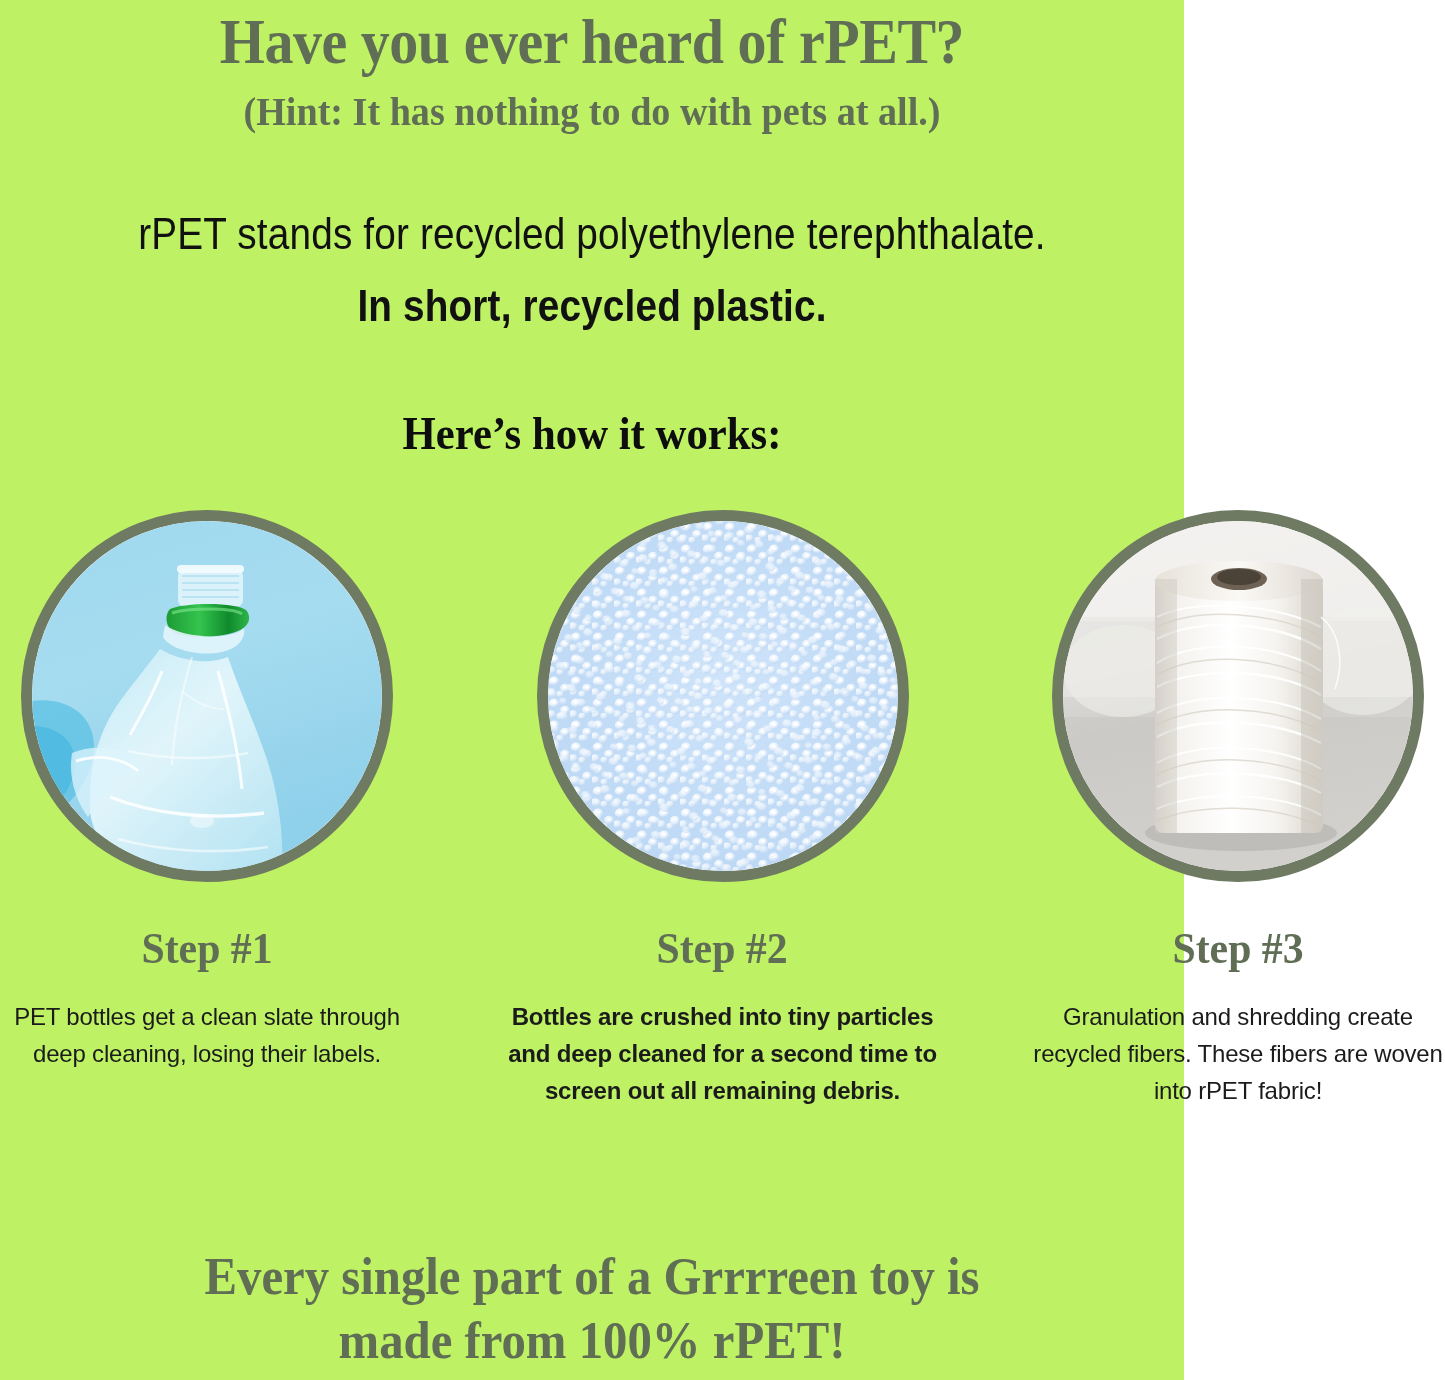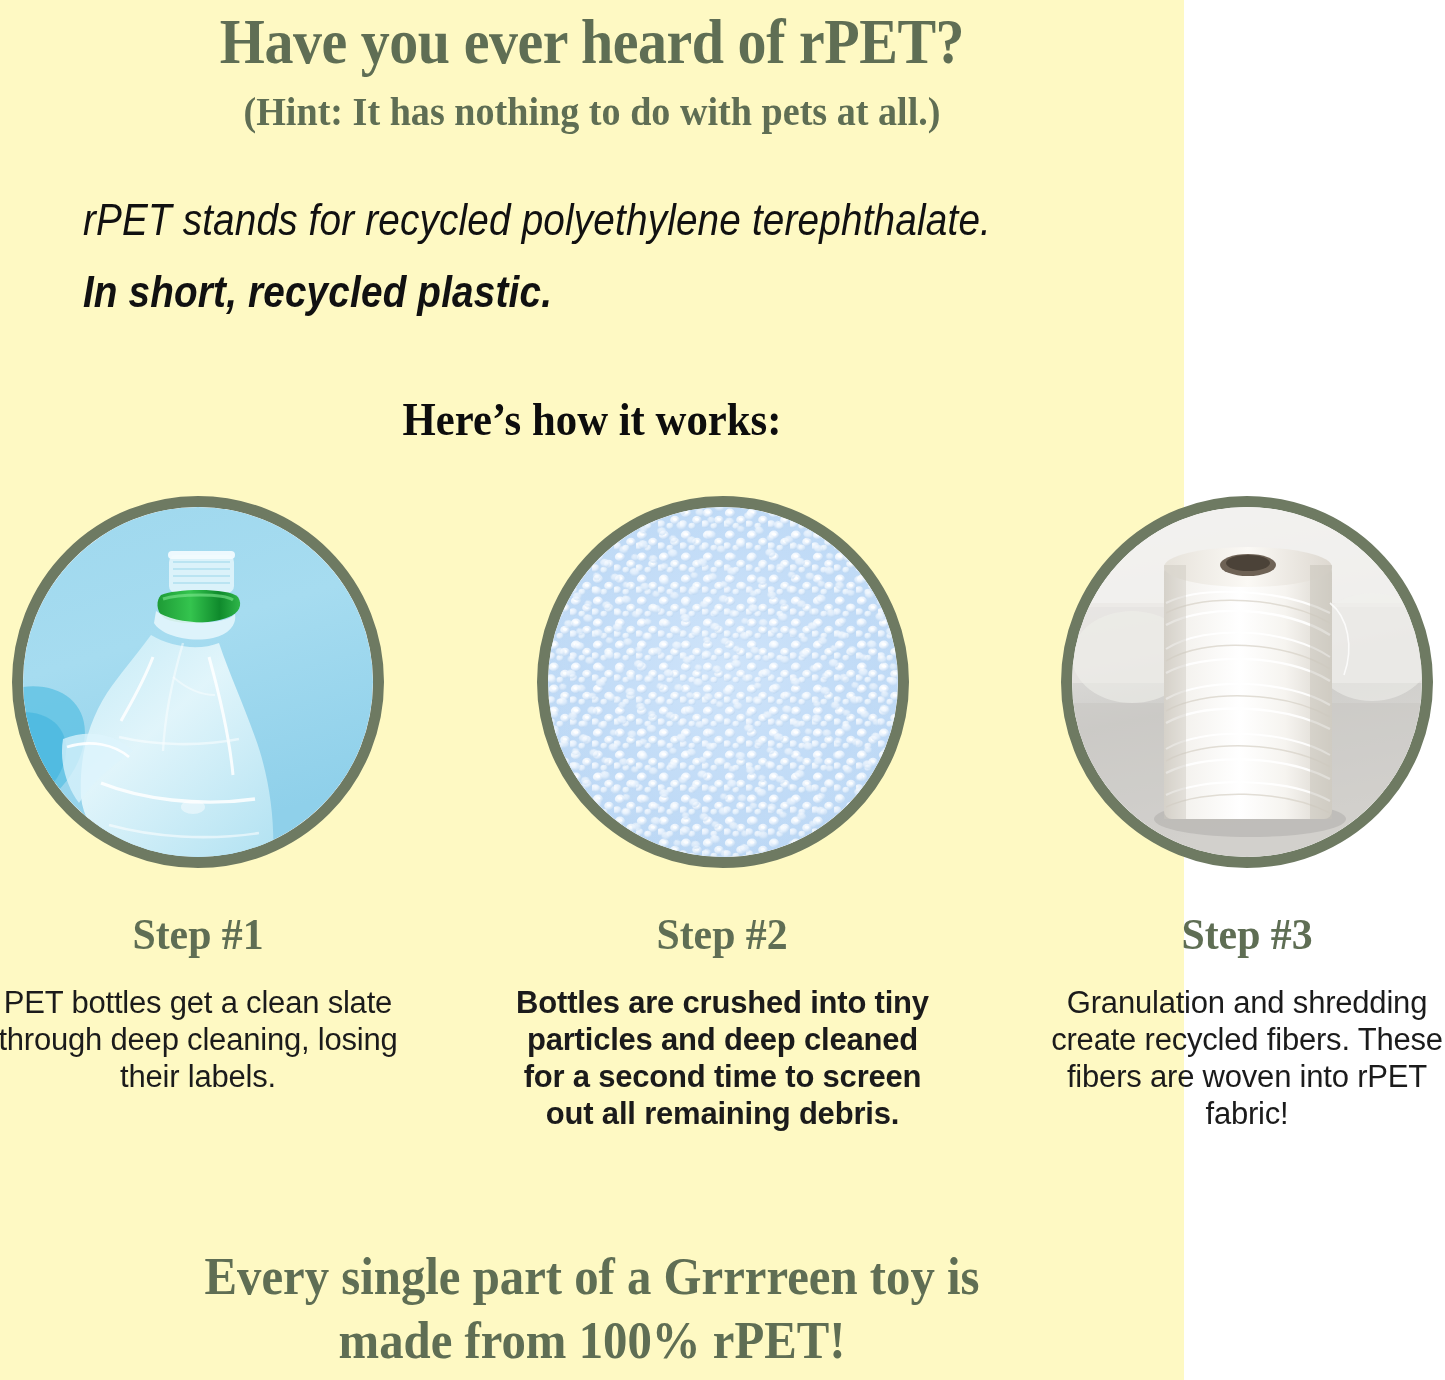--- a/index.html
+++ b/index.html
@@ -13,21 +13,21 @@
     font-family: "Liberation Sans", sans-serif;
     color: #111111;
     overflow: hidden;
     position: relative;
   }
 
   .page {
     width: 1184px;
     height: 1380px;
     position: relative;
-    background: #fef9c3;
+    background: #bef264;
   }
 
   
   .headline-block {
     padding-top: 6px;
     text-align: center;
   }
   .headline {
     font-family: "Liberation Serif", "DejaVu Serif", serif;
     font-weight: bold;
@@ -43,22 +43,22 @@
     font-weight: bold;
     font-size: 41px;
     line-height: 54px;
     color: #5f6e54;
     transform: scaleX(0.93);
     margin: 6px 0 0 0;
   }
 
   
   .definition {
-    margin-top: 54px;
-    font-style: italic;
+    text-align: center;
+    margin-top: 68px;
   }
   .definition .line1 {
     font-family: "Liberation Sans Narrow", "Liberation Sans", sans-serif;
     font-size: 45px;
     line-height: 56px;
     font-weight: 400;
     color: #111111;
     transform: scaleX(0.86);
     letter-spacing: 0.2px;
   }
@@ -83,21 +83,21 @@
     line-height: 52px;
     color: #0d0d0d;
     transform: scaleX(0.93);
   }
 
   
   .steps {
     margin-top: 50px;
     display: flex;
     justify-content: space-between;
-    padding: 0 9px;
+    padding: 0 18px;
     box-sizing: border-box;
     width: 1445px;
   }
   .step {
     width: 378px;
     display: flex;
     flex-direction: column;
     align-items: center;
   }
 
@@ -123,21 +123,21 @@
     font-family: "Liberation Serif", "DejaVu Serif", serif;
     font-weight: bold;
     font-size: 44px;
     line-height: 50px;
     color: #5f6e54;
     margin-top: 42px;
     transform: scaleX(0.95);
   }
   .step-desc {
     font-family: "Liberation Sans", sans-serif;
-    font-size: 31px;
+    font-size: 24px;
     line-height: 37px;
     color: #1b1b1b;
     text-align: center;
     margin-top: 24px;
     width: 420px;
     letter-spacing: -0.2px;
   }
   .step:nth-child(1) .step-desc { width: 400px; }
   .step:nth-child(2) .step-desc { width: 440px; font-weight: bold; }
   .step:nth-child(3) .step-desc { width: 430px; }

